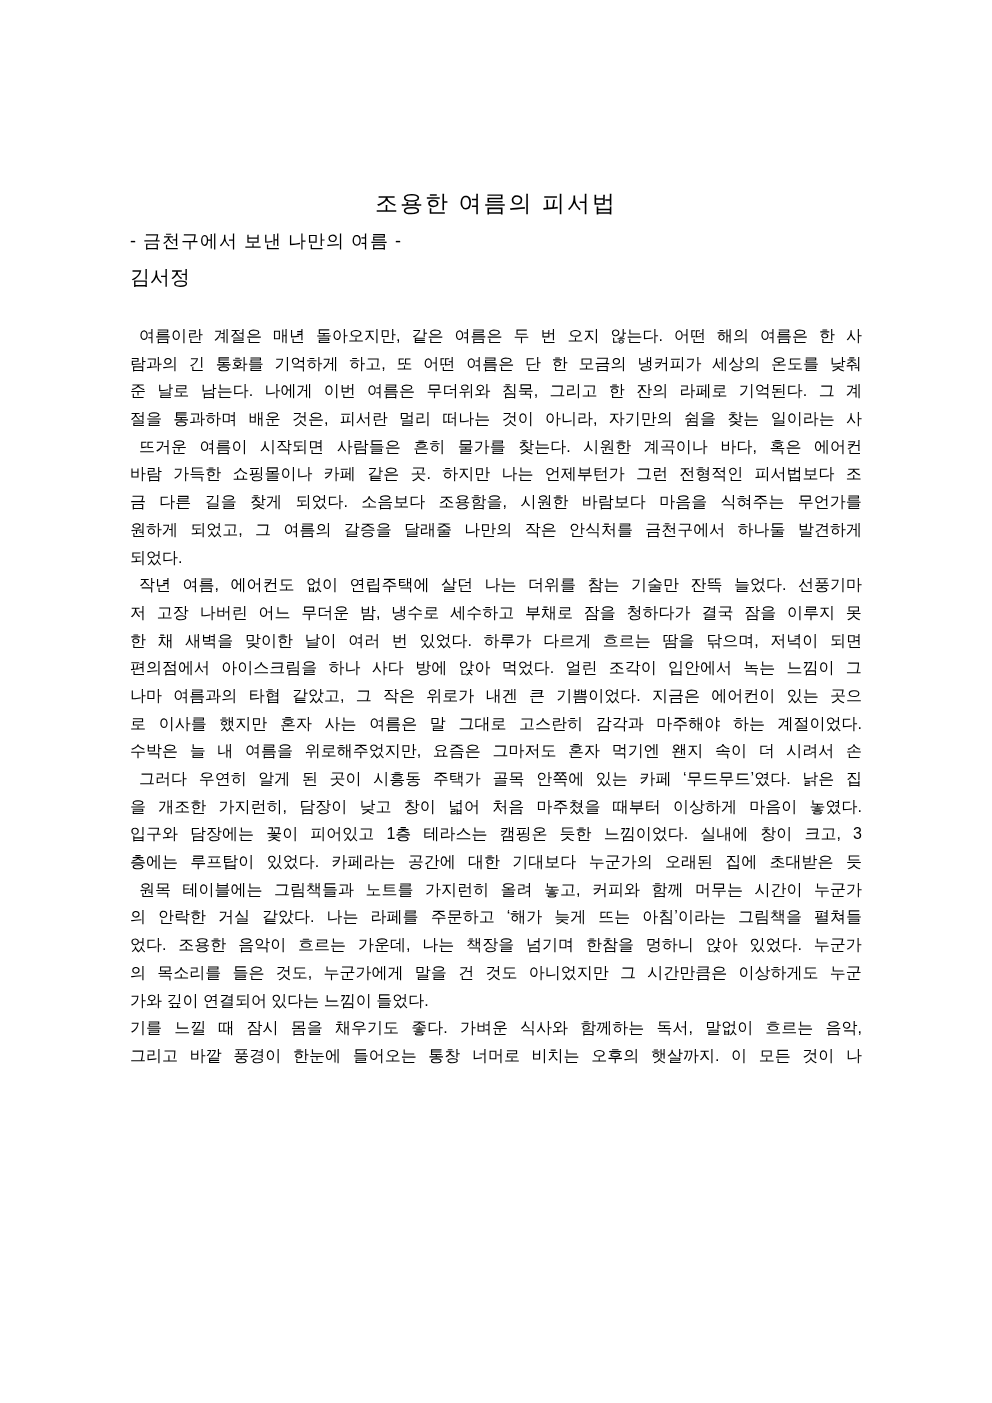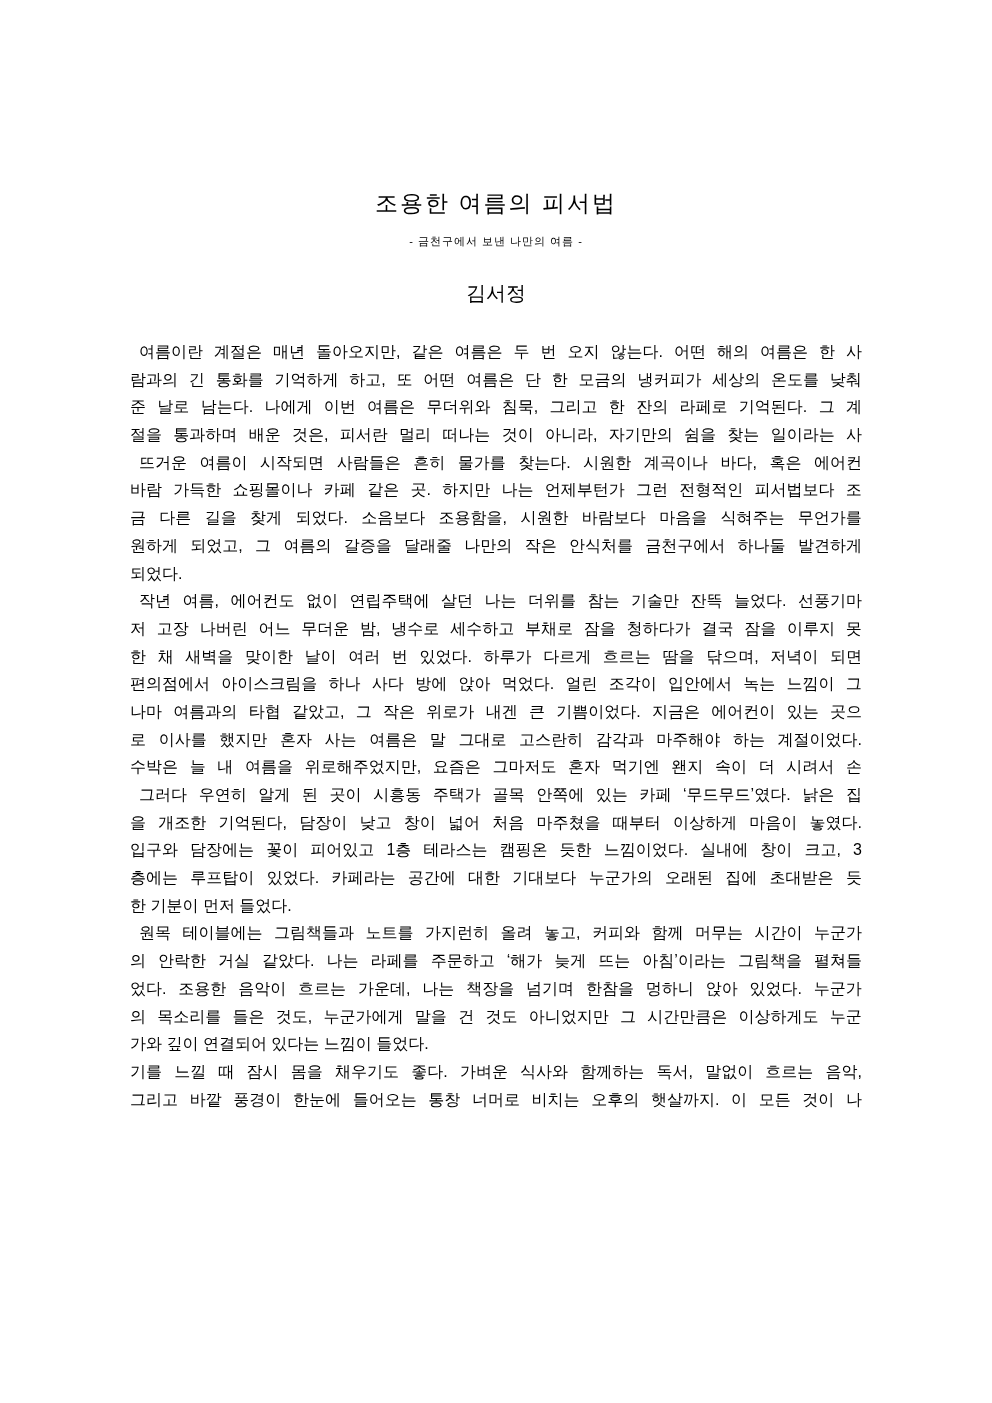--- a/index.html
+++ b/index.html
@@ -22,28 +22,27 @@
   .doc-title {
     margin-top: 188px;
     text-align: center;
     font-size: 23px;
     font-weight: 500;
     letter-spacing: 2px;
     line-height: 30px;
   }
   .doc-subtitle {
     margin-top: 12px;
-    text-align: center;
-    font-size: 11px;
+    font-size: 18px;
     letter-spacing: 1px;
     line-height: 22px;
   }
   .doc-author {
-    margin-top: 28px;
-    text-align: center;
+    margin-top: 12px;
+    text-align: left;
     font-size: 20px;
     line-height: 26px;
   }
   .doc-body {
     margin-top: 32px;
   }
   .paragraph { }
   .line {
     font-size: 16px;
     line-height: 27.7px;
@@ -324,21 +323,21 @@
             <span>안쪽에</span>
             <span>있는</span>
             <span>카페</span>
             <span>‘무드무드’였다.</span>
             <span>낡은</span>
             <span>집</span>
           </div>
           <div class="line justify">
             <span>을</span>
             <span>개조한</span>
-            <span>기억된다,</span>
+            <span>가지런히,</span>
             <span>담장이</span>
             <span>낮고</span>
             <span>창이</span>
             <span>넓어</span>
             <span>처음</span>
             <span>마주쳤을</span>
             <span>때부터</span>
             <span>이상하게</span>
             <span>마음이</span>
             <span>놓였다.</span>
@@ -365,21 +364,20 @@
             <span>카페라는</span>
             <span>공간에</span>
             <span>대한</span>
             <span>기대보다</span>
             <span>누군가의</span>
             <span>오래된</span>
             <span>집에</span>
             <span>초대받은</span>
             <span>듯</span>
           </div>
-          <div class="line">한 기분이 먼저 들었다.</div>
         </div>
         <div class="paragraph">
           <div class="line justify indent">
             <span>원목</span>
             <span>테이블에는</span>
             <span>그림책들과</span>
             <span>노트를</span>
             <span>가지런히</span>
             <span>올려</span>
             <span>놓고,</span>

